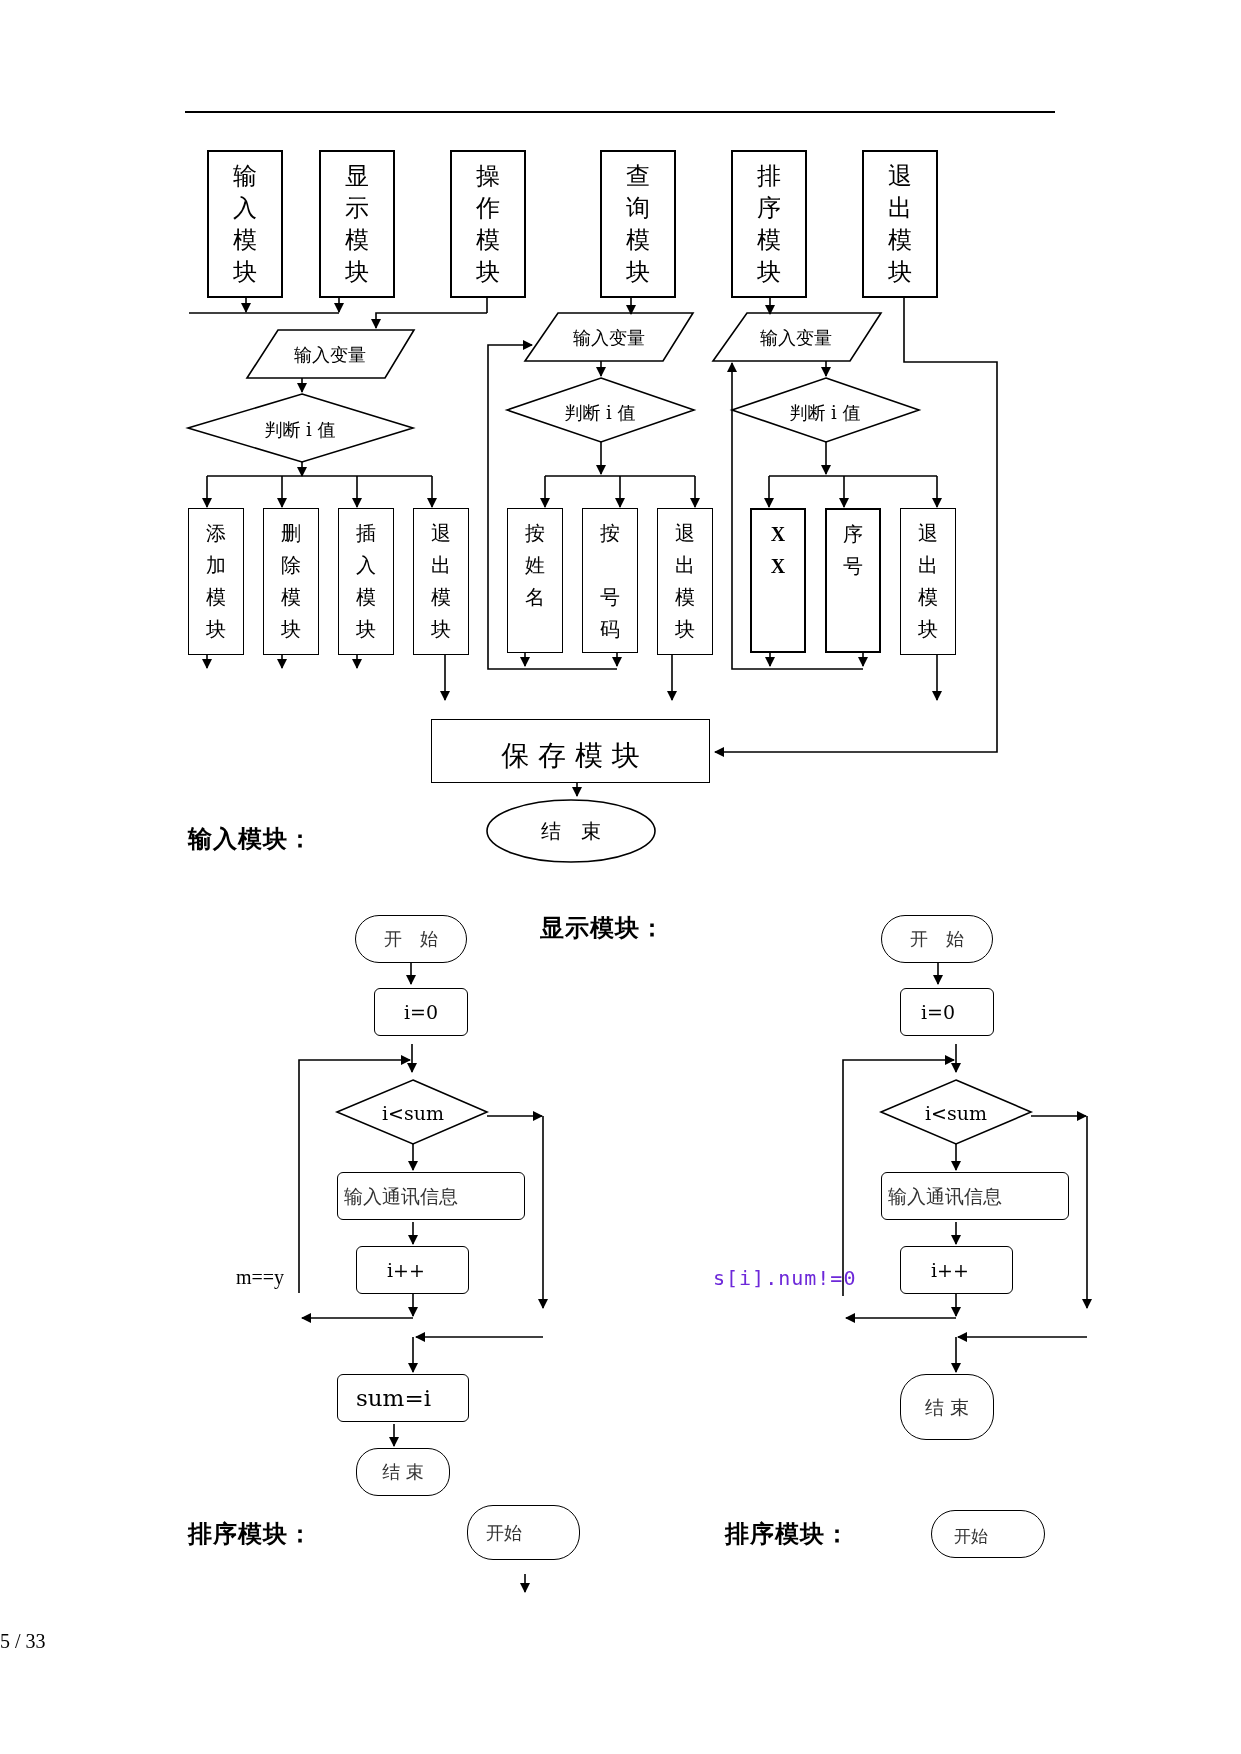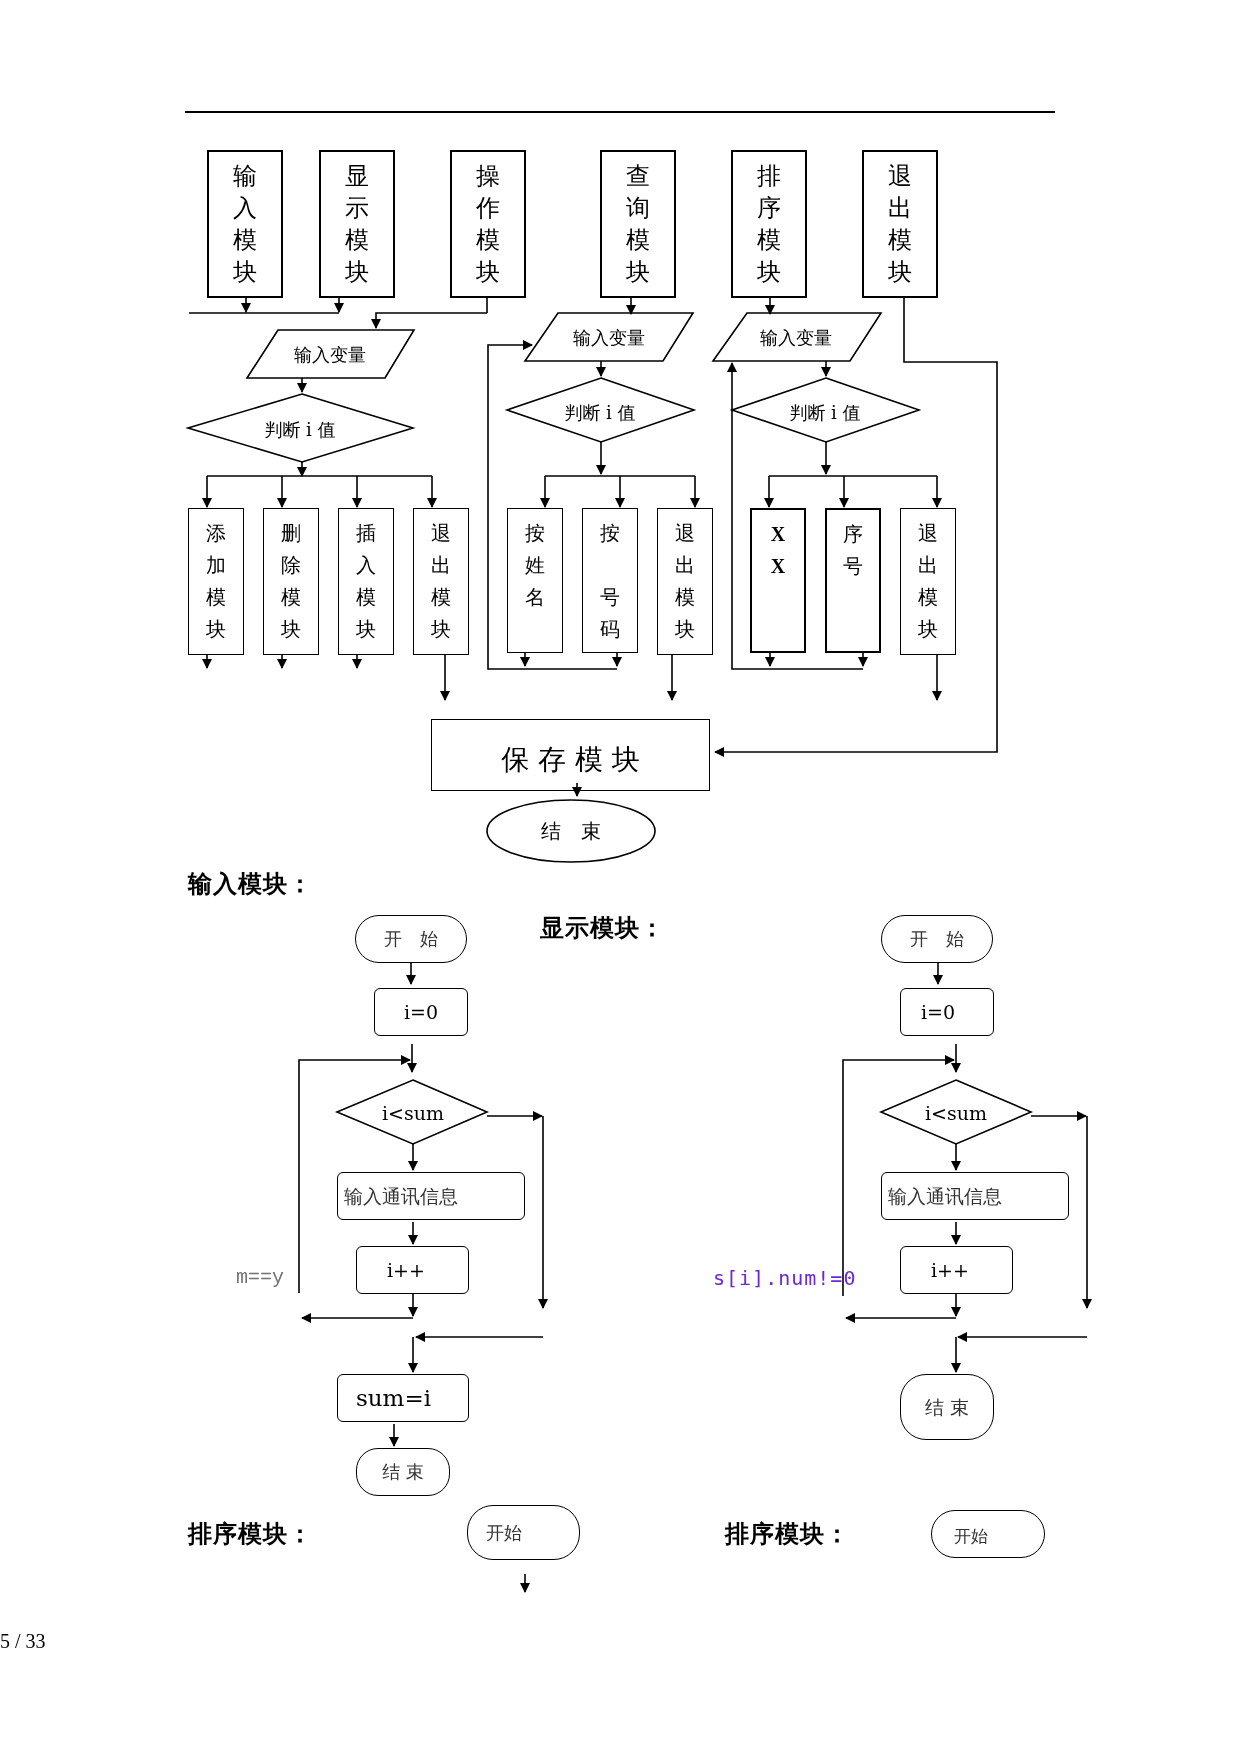--- a/index.html
+++ b/index.html
@@ -209,34 +209,34 @@
   <span class="vchar">序</span>
   <span class="vchar">号</span>
 </div>
 <div class="vbox small thin" style="left:900px;top:508px;width:56px;height:147px;">
   <span class="vchar">退</span>
   <span class="vchar">出</span>
   <span class="vchar">模</span>
   <span class="vchar">块</span>
 </div>
 
-<div class="abs" style="left:431px;top:719px;width:279px;height:72px;border:1.5px solid #000;box-sizing:border-box;display:flex;align-items:center;justify-content:center;padding-top:10px;">
+<div class="abs" style="left:431px;top:719px;width:279px;height:64px;border:1.5px solid #000;box-sizing:border-box;display:flex;align-items:center;justify-content:center;padding-top:10px;">
   <span style="font-size:28px;font-family:'DejaVu Sans',sans-serif;">保 存 模 块</span>
 </div>
 <div class="lbl" style="left:511px;top:818px;width:120px;font-size:20px;">结　束</div>
 
-<div class="section-title" style="left:188px;top:868px;">输入模块：</div>
+<div class="section-title" style="left:188px;top:823px;">输入模块：</div>
 <div class="section-title" style="left:540px;top:912px;">显示模块：</div>
 
 <div class="abs lbl" style="left:355px;top:915px;width:112px;height:48px;border:1.5px solid #000;border-radius:24px;box-sizing:border-box;line-height:46px;font-size:18px;color:#333;">开　始</div>
 <div class="abs lbl" style="left:374px;top:988px;width:94px;height:48px;border:1.5px solid #000;border-radius:6px;box-sizing:border-box;line-height:46px;font-size:19px;">i=0</div>
 <div class="lbl" style="left:368px;top:1102px;width:90px;font-size:19px;">i&lt;sum</div>
 <div class="abs" style="left:337px;top:1172px;width:188px;height:48px;border:1.5px solid #000;border-radius:6px;box-sizing:border-box;line-height:46px;font-size:19px;padding-left:6px;color:#333;font-family:'DejaVu Sans',sans-serif;">输入通讯信息</div>
 <div class="abs" style="left:356px;top:1246px;width:113px;height:48px;border:1.5px solid #000;border-radius:6px;box-sizing:border-box;line-height:46px;font-size:19px;padding-left:30px;">i++</div>
-<div class="lbl" style="left:236px;top:1266px;font-size:20px;color:#737373;font-family:Liberation Mono, monospace;">m==y</div>
+<div class="lbl" style="left:236px;top:1266px;font-size:20px;color:#000000;font-family:Liberation Serif, serif;">m==y</div>
 <div class="abs" style="left:337px;top:1374px;width:132px;height:48px;border:1.5px solid #000;border-radius:6px;box-sizing:border-box;line-height:46px;font-size:23px;padding-left:18px;">sum=i</div>
 <div class="abs lbl" style="left:356px;top:1448px;width:94px;height:48px;border:1.5px solid #000;border-radius:22px;box-sizing:border-box;line-height:46px;font-size:18px;color:#333;">结 束</div>
 
 <div class="abs lbl" style="left:881px;top:915px;width:112px;height:48px;border:1.5px solid #000;border-radius:24px;box-sizing:border-box;line-height:46px;font-size:18px;color:#333;">开　始</div>
 <div class="abs" style="left:900px;top:988px;width:94px;height:48px;border:1.5px solid #000;border-radius:6px;box-sizing:border-box;line-height:46px;font-size:19px;padding-left:20px;">i=0</div>
 <div class="lbl" style="left:911px;top:1102px;width:90px;font-size:19px;">i&lt;sum</div>
 <div class="abs" style="left:881px;top:1172px;width:188px;height:48px;border:1.5px solid #000;border-radius:6px;box-sizing:border-box;line-height:46px;font-size:19px;padding-left:6px;color:#333;font-family:'DejaVu Sans',sans-serif;">输入通讯信息</div>
 <div class="abs" style="left:900px;top:1246px;width:113px;height:48px;border:1.5px solid #000;border-radius:6px;box-sizing:border-box;line-height:46px;font-size:19px;padding-left:30px;">i++</div>
 <div class="lbl" style="left:713px;top:1266px;font-size:20px;color:#6d28d9;font-family:'DejaVu Sans Mono',monospace;letter-spacing:1px;">s[i].num!=0</div>
 <div class="abs lbl" style="left:900px;top:1374px;width:94px;height:66px;border:1.5px solid #000;border-radius:26px;box-sizing:border-box;line-height:64px;font-size:19px;color:#333;">结 束</div>

